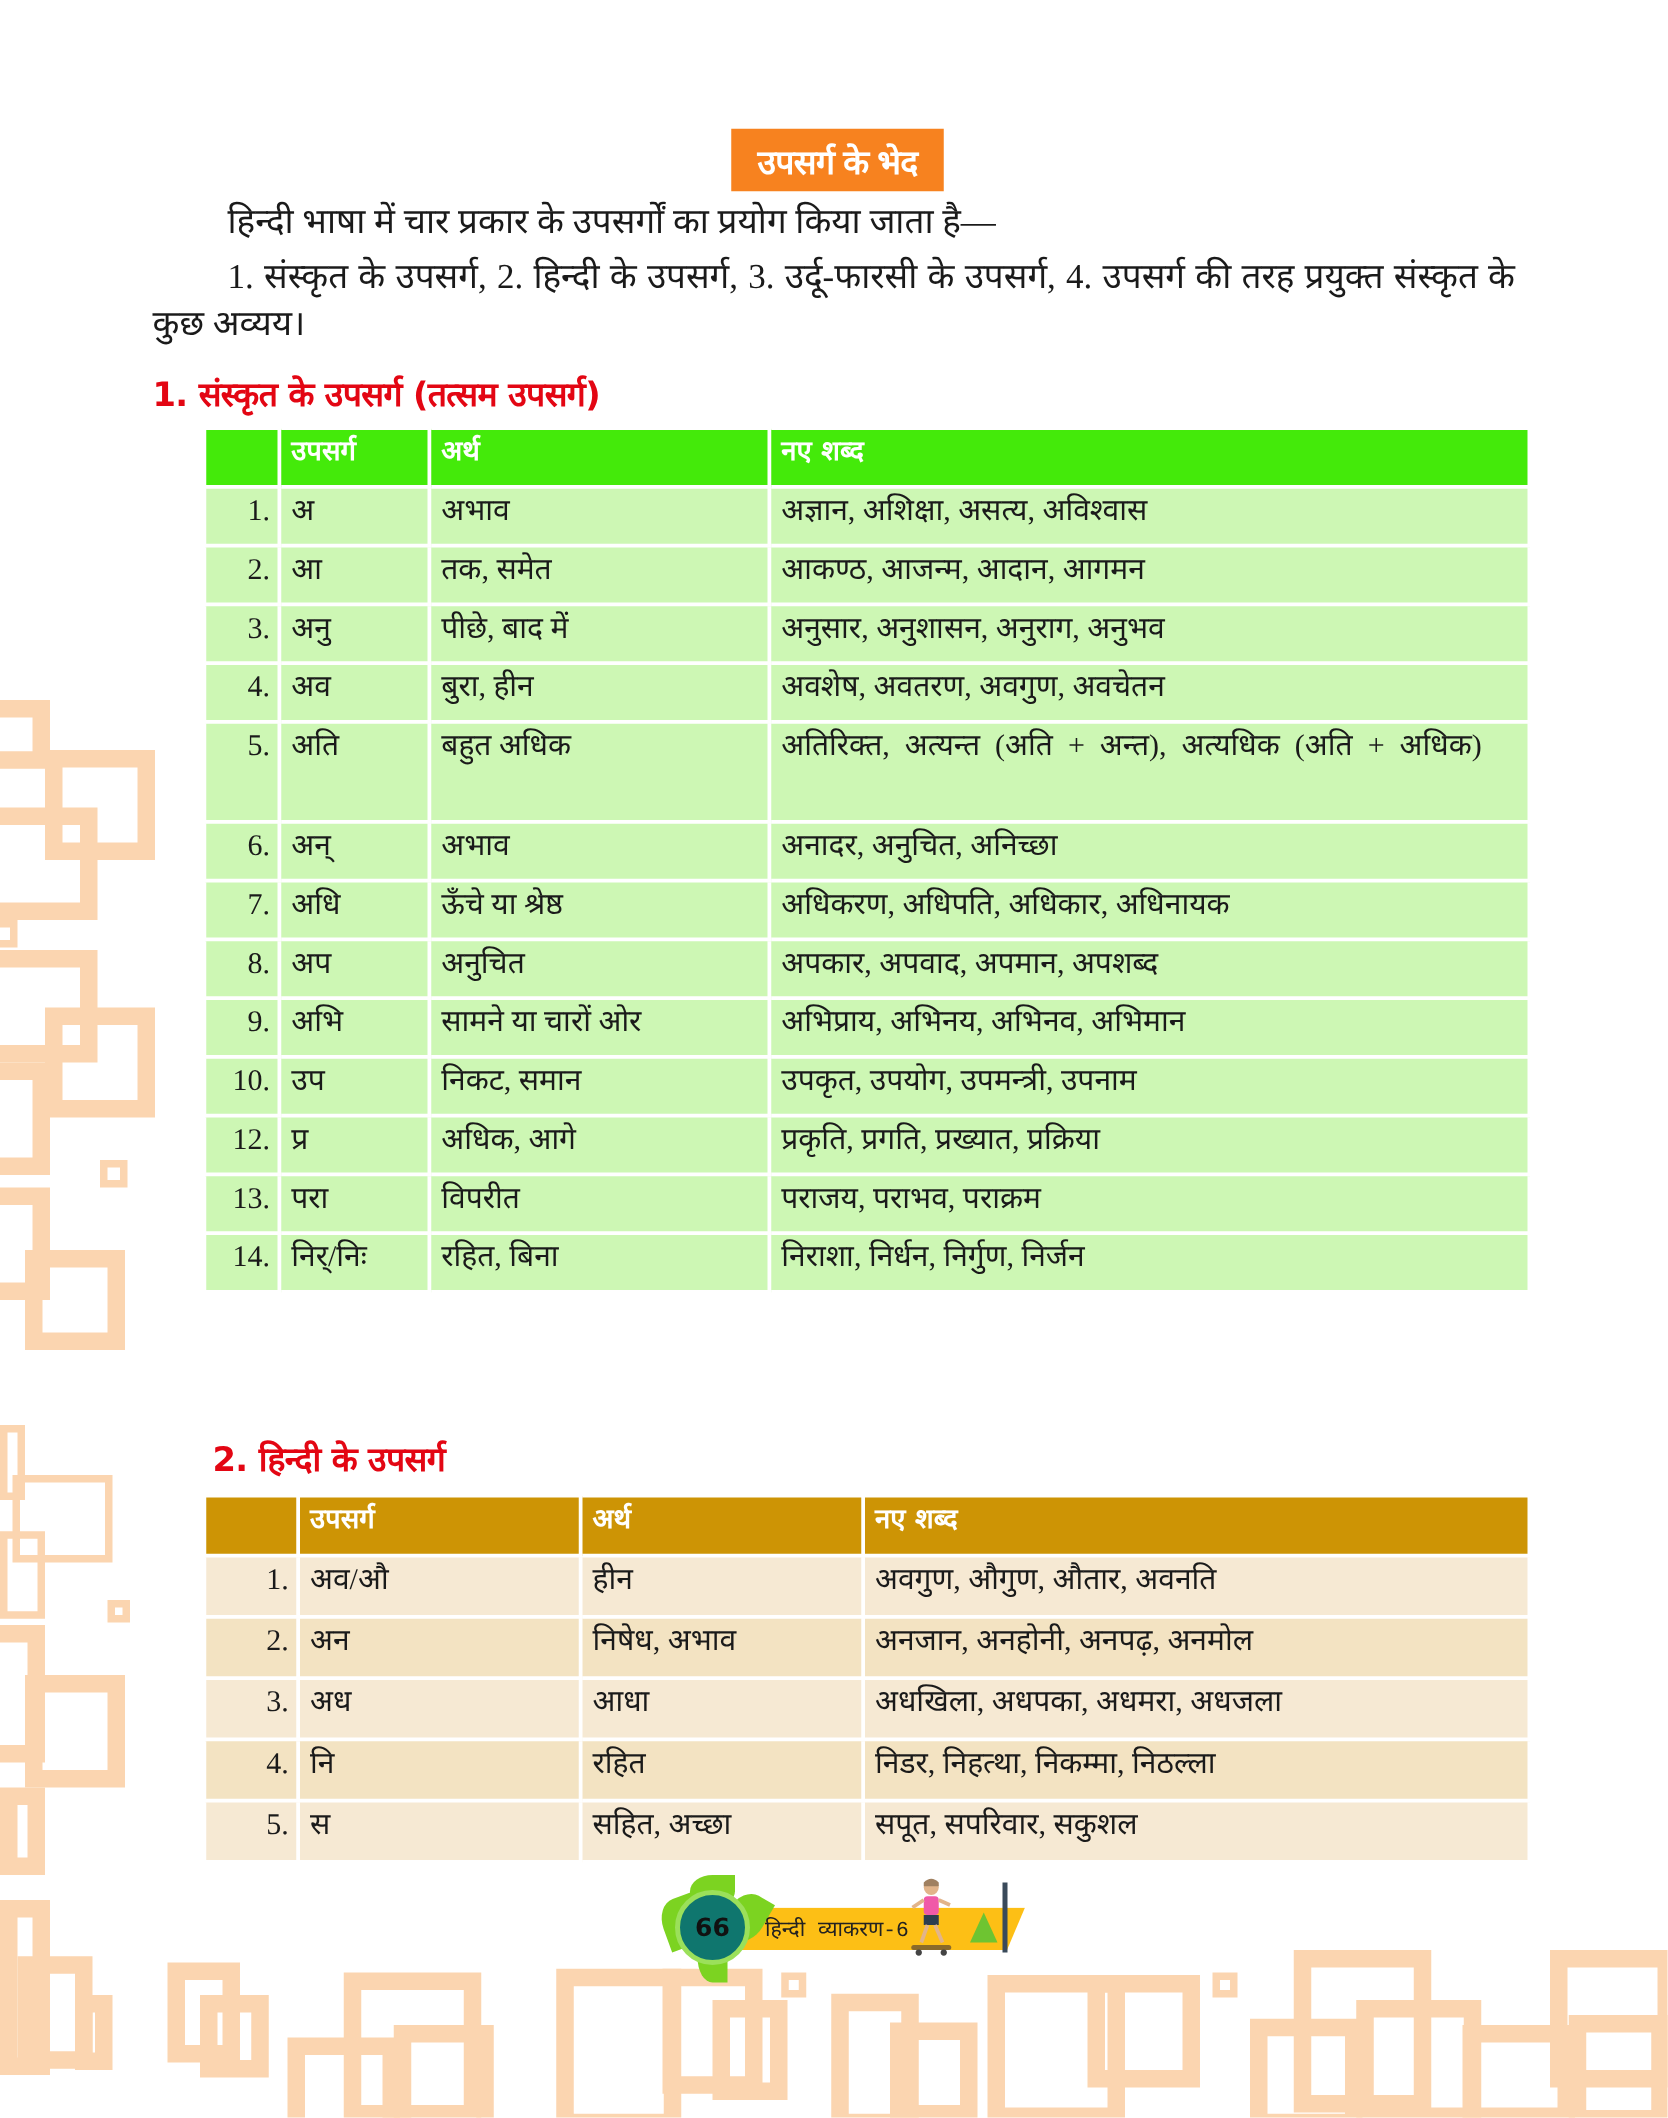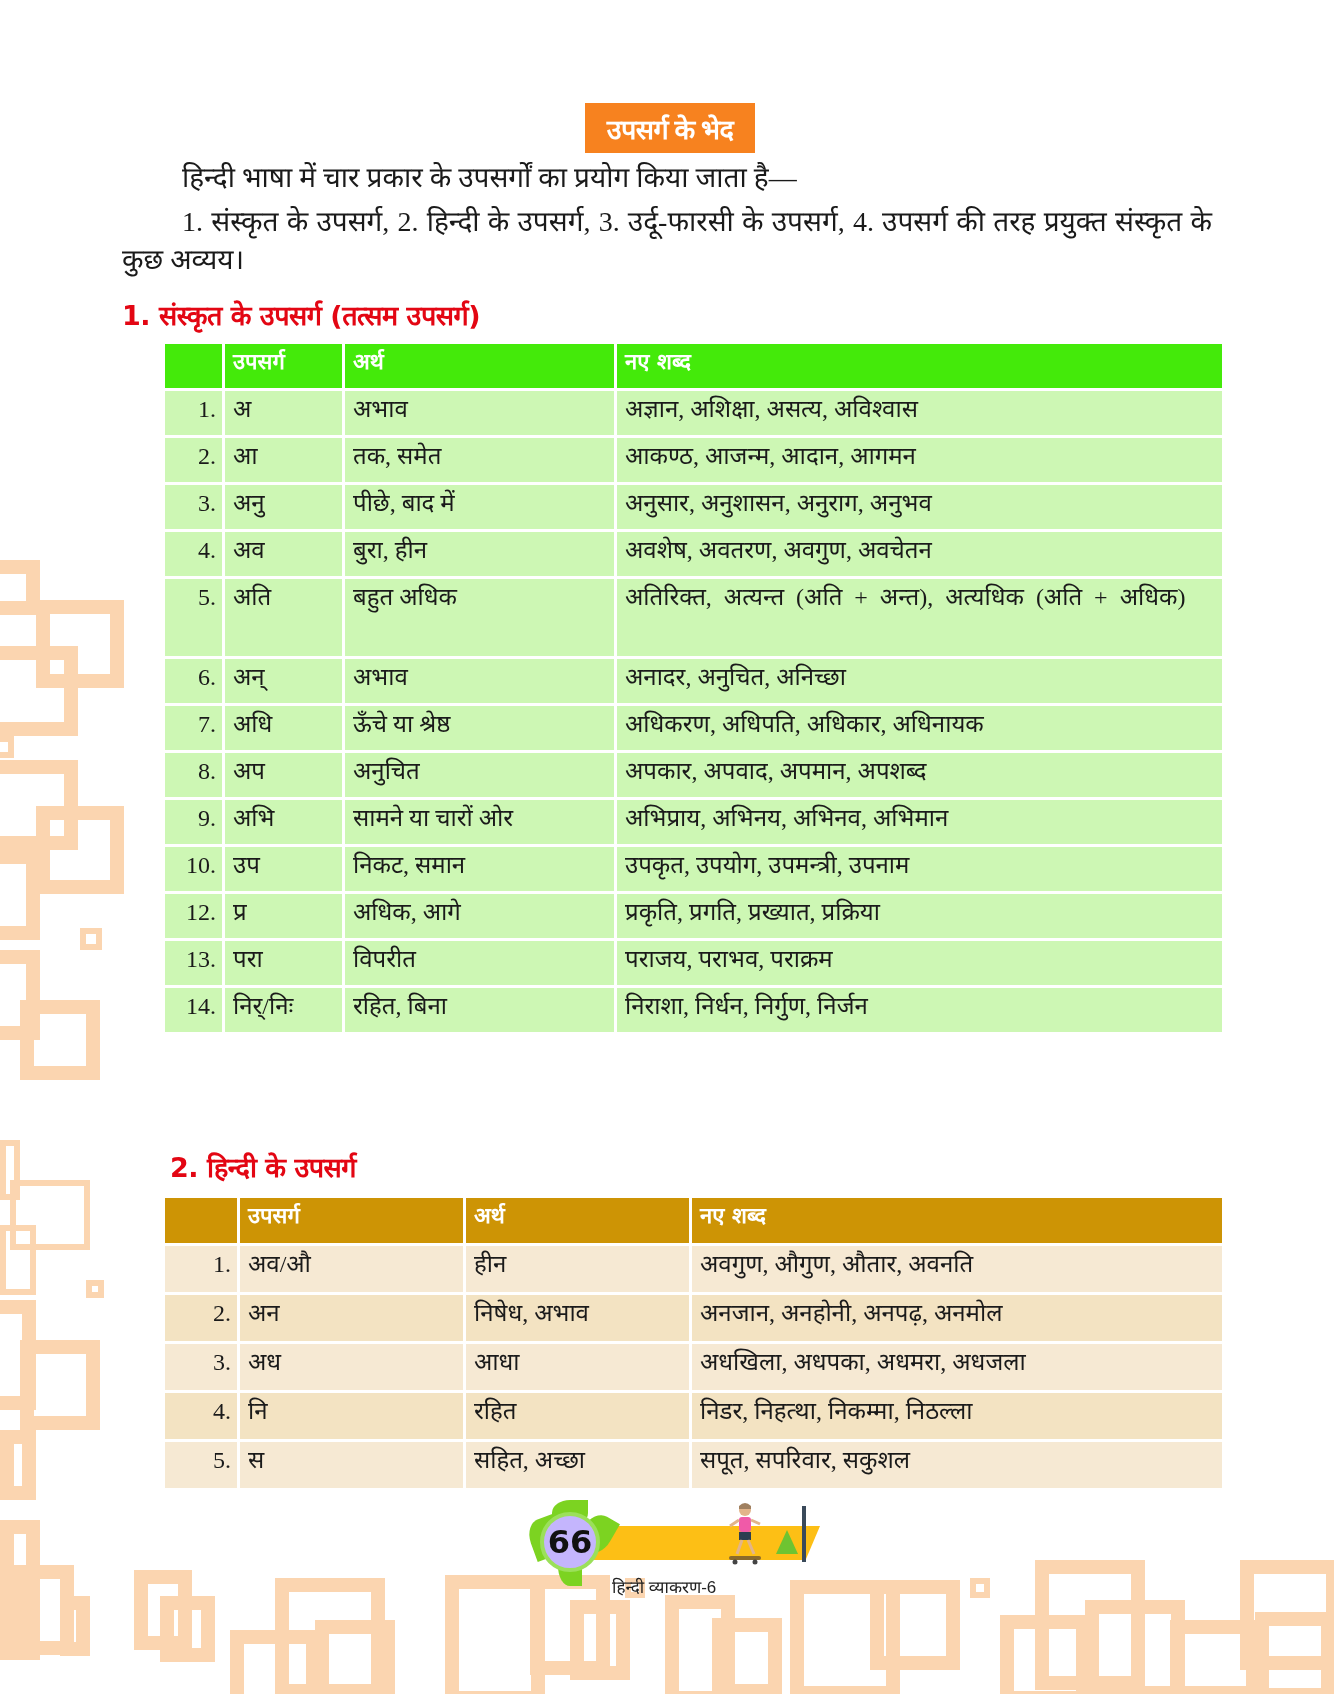--- a/index.html
+++ b/index.html
@@ -4,21 +4,21 @@
 <style>
   * { box-sizing: border-box; margin: 0; padding: 0; }
   html, body { width: 1334px; height: 1694px; background: #ffffff; overflow: hidden; }
   body { position: relative; font-family: "Liberation Serif", "DejaVu Serif", serif; color: #1a1a1a; }
 
   .deco { position: absolute; border: 14px solid #fbd5b0; background: transparent; }
   .deco.thin { border-width: 6px; }
 
   .title-box {
     position: absolute; left: 585px; top: 103px; width: 170px; height: 50px;
-    background: #f7821f; color: #ffffff; font-family: Liberation Serif, serif;
+    background: #f7821f; color: #ffffff; font-family: Liberation Sans, sans-serif;
     font-size: 27px; font-weight: bold; display: flex; align-items: center; justify-content: center;
     letter-spacing: -0.5px;
   }
   .para { position: absolute; font-size: 28px; line-height: 32px; }
   .p1 { left: 182px; top: 162px; }
   .p2 { left: 182px; top: 206px; width: 1030px; text-align: justify; text-align-last: justify; }
   .p3 { left: 122px; top: 244px; }
 
   .section-heading {
     position: absolute; left: 122px; color: #e30613; font-family: "DejaVu Sans", sans-serif;
@@ -55,25 +55,25 @@
   }
   .footer .leaf-l, .footer .leaf-r, .footer .leaf-t, .footer .leaf-b {
     position: absolute; background: #7cd321; border-radius: 50% 0 50% 0;
   }
   .footer .leaf-l { left: 0; top: 18px; width: 30px; height: 40px; transform: rotate(-20deg); }
   .footer .leaf-r { left: 52px; top: 14px; width: 30px; height: 40px; transform: rotate(30deg); }
   .footer .leaf-t { left: 22px; top: 0; width: 36px; height: 26px; }
   .footer .leaf-b { left: 20px; top: 54px; width: 40px; height: 24px; transform: rotate(90deg); }
   .footer .badge {
     position: absolute; left: 10px; top: 12px; width: 60px; height: 60px; border-radius: 50%;
-    background: #c4b5fd; border: 4px solid #9be05a; display: flex; align-items: center; justify-content: center;
-    font-family: "DejaVu Sans", sans-serif; font-weight: bold; font-size: 32px; color: #111;
+    background: #0f766e; border: 4px solid #9be05a; display: flex; align-items: center; justify-content: center;
+    font-family: "DejaVu Sans", sans-serif; font-weight: bold; font-size: 20px; color: #111;
   }
   .footer .book {
-    position: absolute; left: 82px; top: 31px; font-size: 17px; color: #222; font-family: Liberation Sans, sans-serif; margin-top: 44px;
+    position: absolute; left: 82px; top: 31px; font-size: 17px; color: #222; font-family: Liberation Mono, monospace;
   }
   .footer .kid { position: absolute; left: 195px; top: 2px; width: 40px; height: 64px; }
   .footer .tree { position: absolute; left: 246px; top: 30px; width: 0; height: 0;
     border-left: 11px solid transparent; border-right: 11px solid transparent; border-bottom: 24px solid #6ec431; }
   .footer .lamp { position: absolute; left: 272px; top: 6px; width: 4px; height: 56px; background: #3a4a5a; }
 </style>
 </head>
 <body>
 
 <div>

